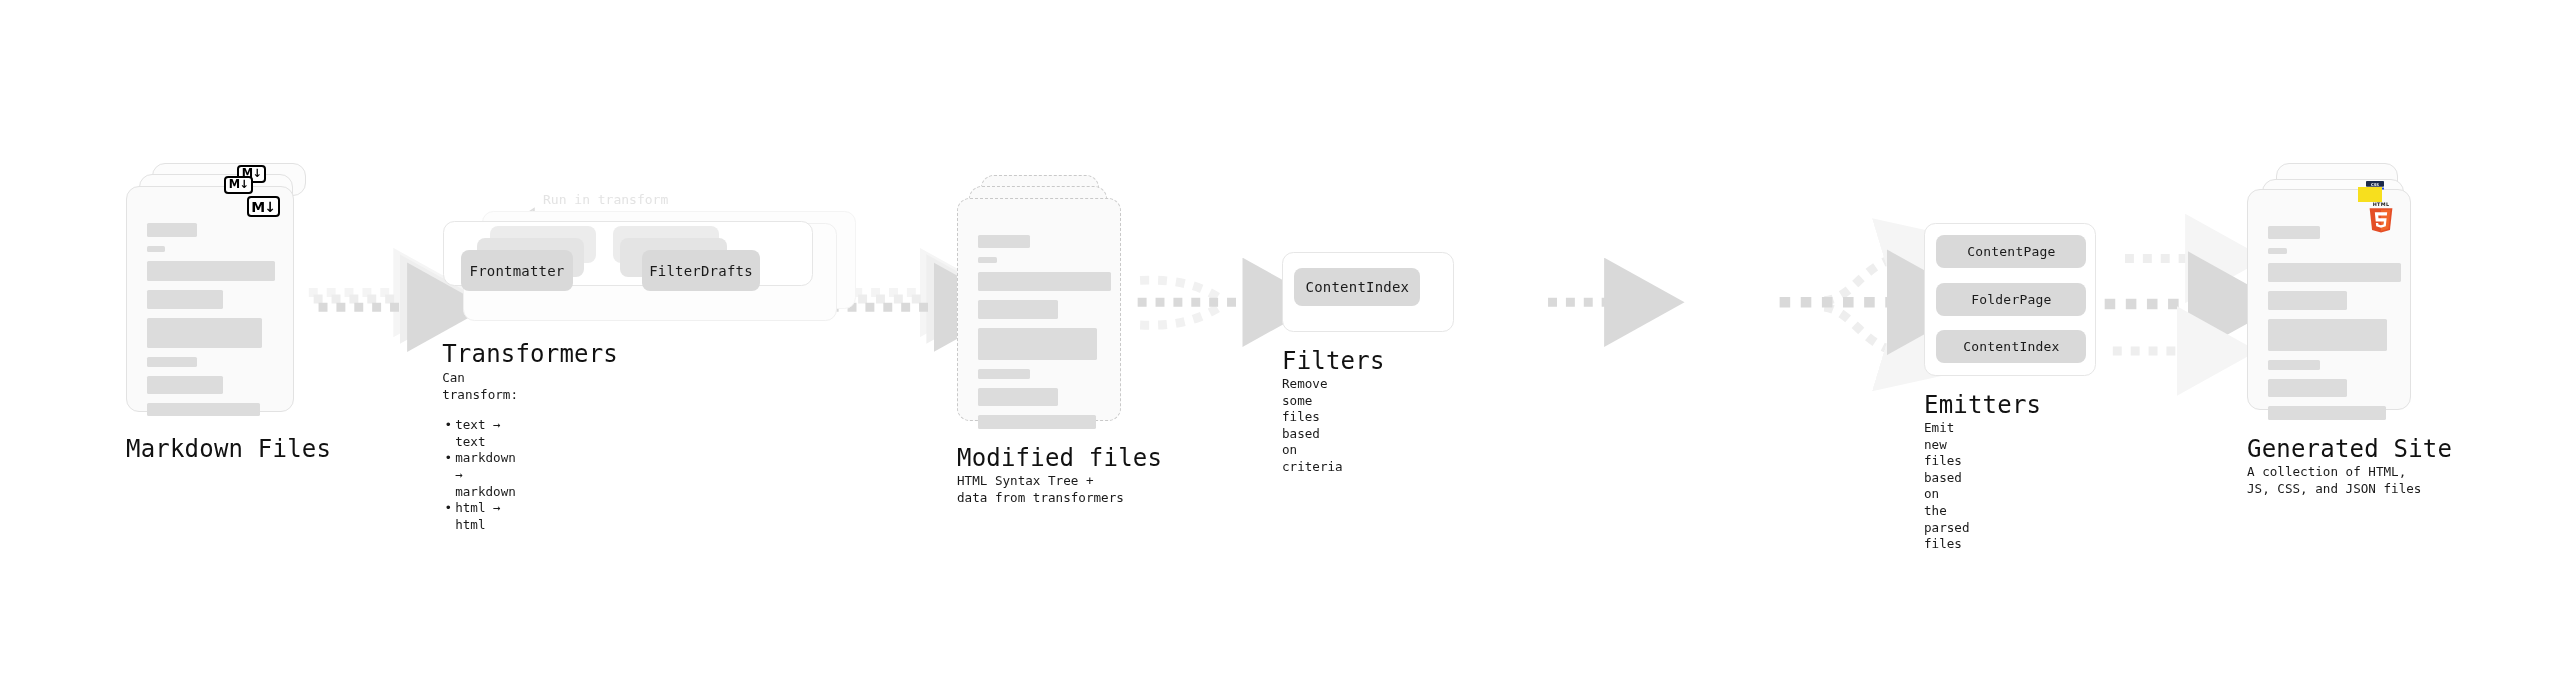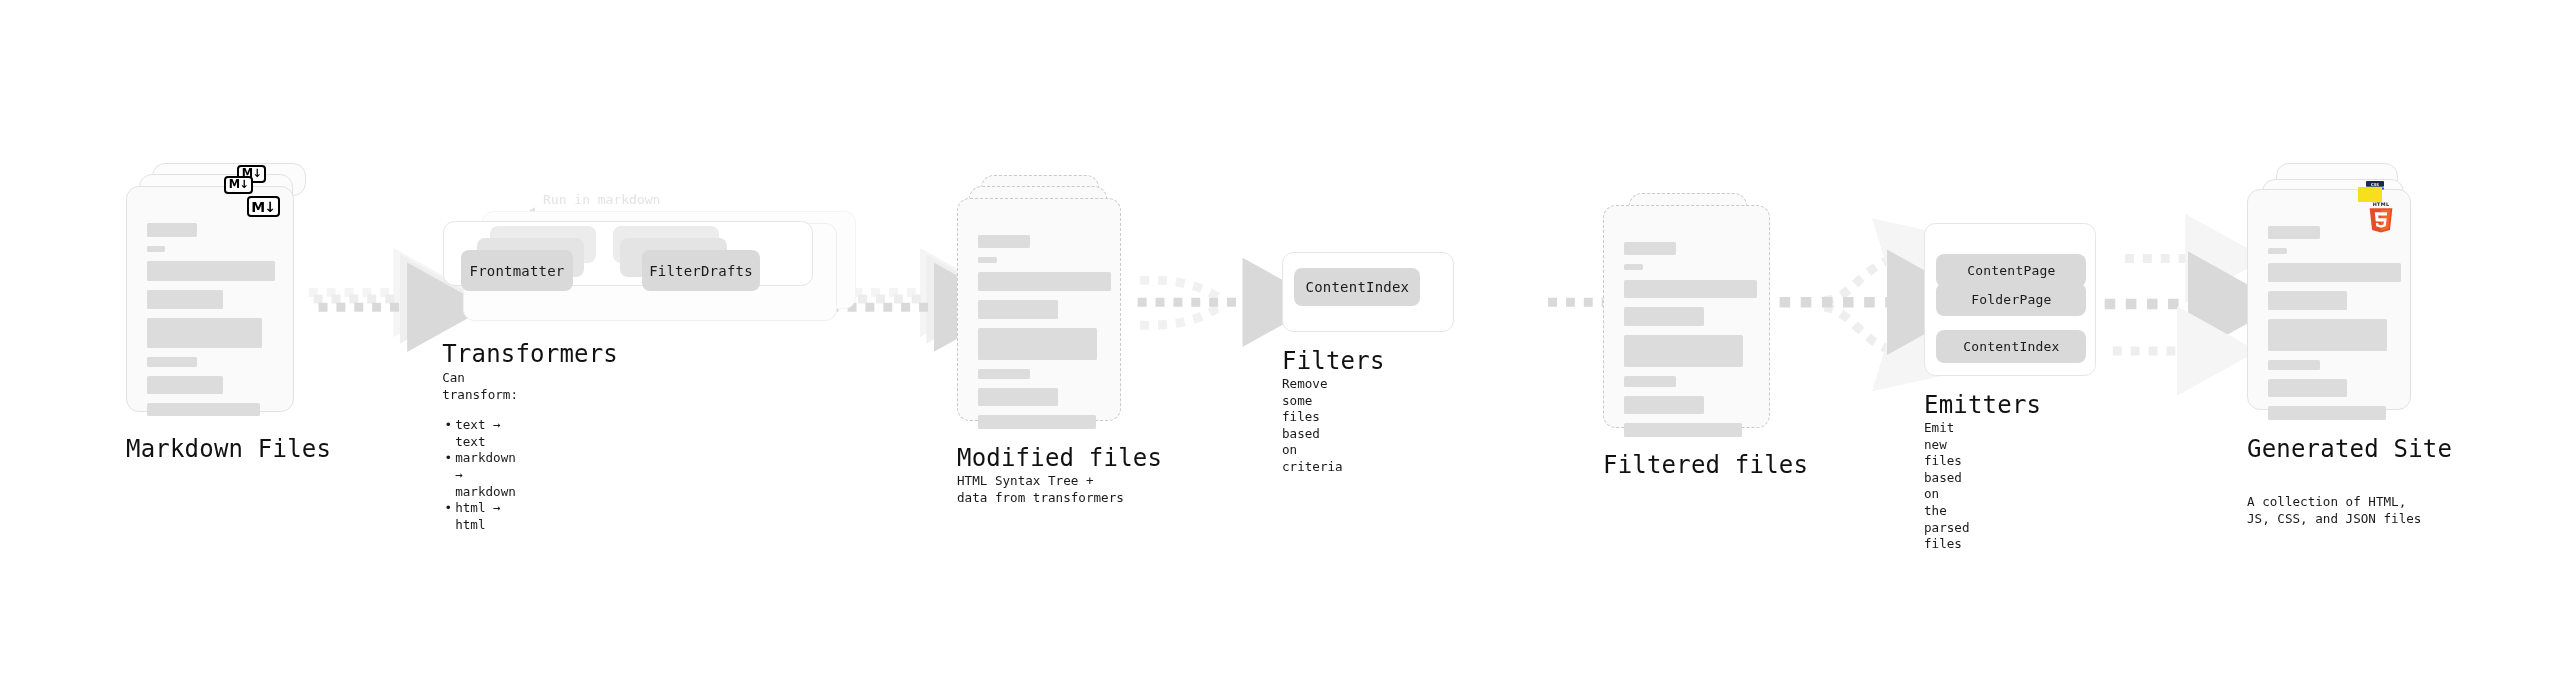--- a/index.html
+++ b/index.html
@@ -271,21 +271,21 @@
       <div class="chip g2" style="left:32.5px; top:16.3px; width:107px; height:39px;"></div>
       <div class="chip g2" style="left:176px; top:16.3px; width:107px; height:39px;"></div>
       <div class="chip" style="left:17px; top:28px; width:112px; height:41px;">
         <span>Frontmatter</span>
       </div>
       <div class="chip" style="left:198px; top:28px; width:118px; height:41px;">
         <span>FilterDrafts</span>
       </div>
     </div>
 
-    <div class="annotation" style="left:100px; top:-3.3px;">Run in markdown</div>
+    <div class="annotation" style="left:100px; top:-3.3px;">Run in transform</div>
 
     <div class="title" style="left:-0.8px; top:145px;">Transformers</div>
 
     <div class="bullets" style="left:-0.8px; top:175px;">
       <p class="lead">Can transform:</p>
       <ul>
         <li>text → text</li>
         <li>markdown → markdown</li>
         <li>html → html</li>
       </ul>
@@ -318,42 +318,24 @@
     <div class="container-box" style="left:0px; top:0px; width:172px; height:80px;">
       <div class="chip" style="left:11.4px; top:15.4px; width:126px; height:38px;">
         <span>ContentIndex</span>
       </div>
     </div>
     <div class="title" style="left:0px; top:95px;">Filters</div>
     <div class="subtitle" style="left:0px; top:124px;">Remove some files based
 on criteria</div>
   </div>
 
-  <div class="node" style="left:1603px; top:193px;">
-    <div class="doc-stack" style="width:179px; height:244px;">
-      <div class="doc-card dashed" style="left:26px; top:0px; width:118px; height:32.5px;"></div>
-      <div class="doc-card dashed" style="left:0px; top:12.2px; width:167px; height:223px;">
-        <div class="skeleton">
-          <div class="sk-bar" style="width:52px; height:13px;"></div>
-          <div class="sk-bar" style="width:19.5px; height:5.7px; margin-bottom:9.8px;"></div>
-          <div class="sk-bar" style="width:133px; height:18.7px;"></div>
-          <div class="sk-bar" style="width:80px; height:18.7px;"></div>
-          <div class="sk-bar" style="width:119px; height:32px;"></div>
-          <div class="sk-bar" style="width:52px; height:10.6px;"></div>
-          <div class="sk-bar" style="width:80px; height:18px;"></div>
-          <div class="sk-bar" style="width:118px; height:14px;"></div>
-        </div>
-      </div>
-    </div>
-    <div class="title" style="left:0px; top:258px;">Filtered files</div>
-  </div>
 
   <div class="node" style="left:1924px; top:223px;">
     <div class="container-box" style="left:0px; top:0px; width:172px; height:153px;">
-      <div class="chip" style="left:11.4px; top:10.6px; width:150px; height:33px; font-size:13px;margin-top:19px;">
+      <div class="chip" style="left:11.4px; top:10.6px; width:150px; height:33px; font-size:13px;">
         <span>ContentPage</span>
       </div>
       <div class="chip" style="left:11.4px; top:59px; width:150px; height:33px; font-size:13px;">
         <span>FolderPage</span>
       </div>
       <div class="chip" style="left:11.4px; top:106px; width:150px; height:33px; font-size:13px;">
         <span>ContentIndex</span>
       </div>
     </div>
     <div class="title" style="left:0px; top:168px;">Emitters</div>
@@ -393,18 +375,18 @@
           <text x="17" y="7.5" font-family="DejaVu Sans, sans-serif" font-size="6" font-weight="700" fill="#1a1a1a" text-anchor="middle" letter-spacing="0.4">HTML</text>
           <path d="M3,10 L6,37 L17,40 L28,37 L31,10 Z" fill="#e44d26"></path>
           <path d="M17,12 L17,38 L26.2,35.4 L28.7,12 Z" fill="#f16529"></path>
           <path d="M17,16.5 L8.8,16.5 L9.2,21 L17,21 L17,25 L13.2,25 L13.5,28.5 L17,29.6 L17,33.6 L10.4,31.8 L9.9,26.4 L17,26.4 Z" fill="#ffffff" opacity="0"></path>
           <path d="M9.4,15.2 L24.6,15.2 L24.2,19.2 L13.6,19.2 L13.9,22.6 L23.9,22.6 L22.9,32.4 L17,34.1 L11.1,32.4 L10.7,28.2 L13.6,28.2 L13.8,30.3 L17,31.2 L20.2,30.3 L20.6,26.4 L10.5,26.4 Z" fill="#ffffff"></path>
         </svg>
       </div>
     </div>
 
     <div class="title" style="left:0px; top:272px;">Generated Site</div>
-    <div class="subtitle" style="left:0px; top:301px;margin-top:30px;">A collection of HTML,
+    <div class="subtitle" style="left:0px; top:301px;">A collection of HTML,
 JS, CSS, and JSON files</div>
   </div>
 
 </div>
 
 
 </body></html>

